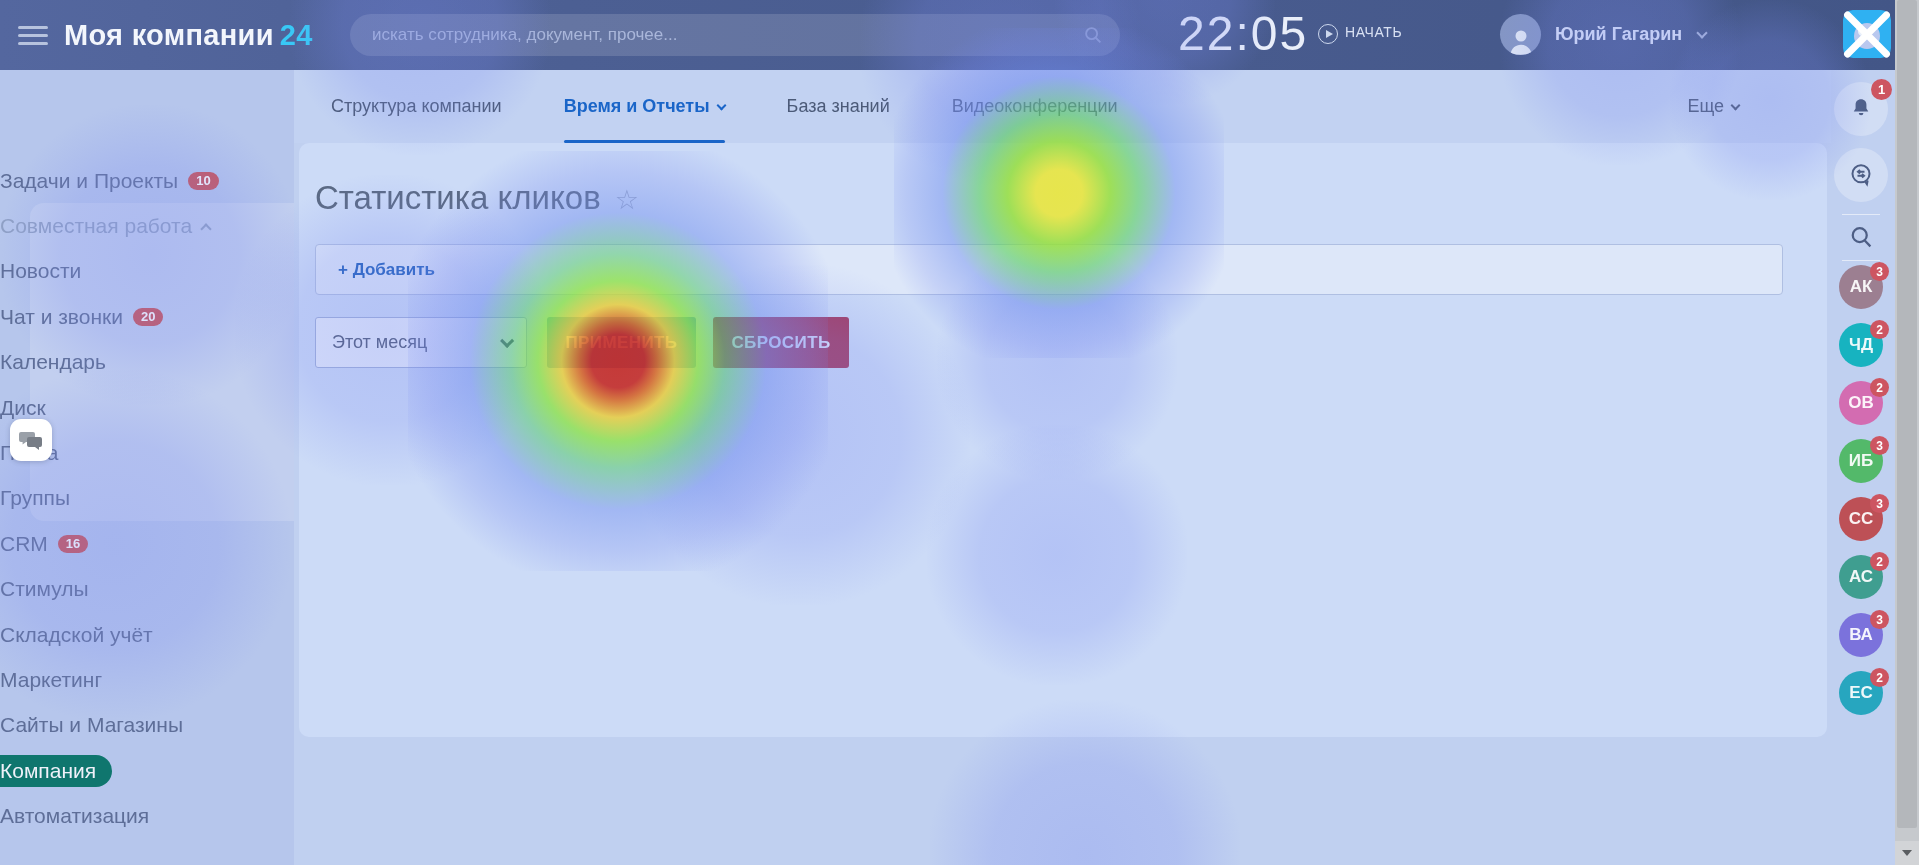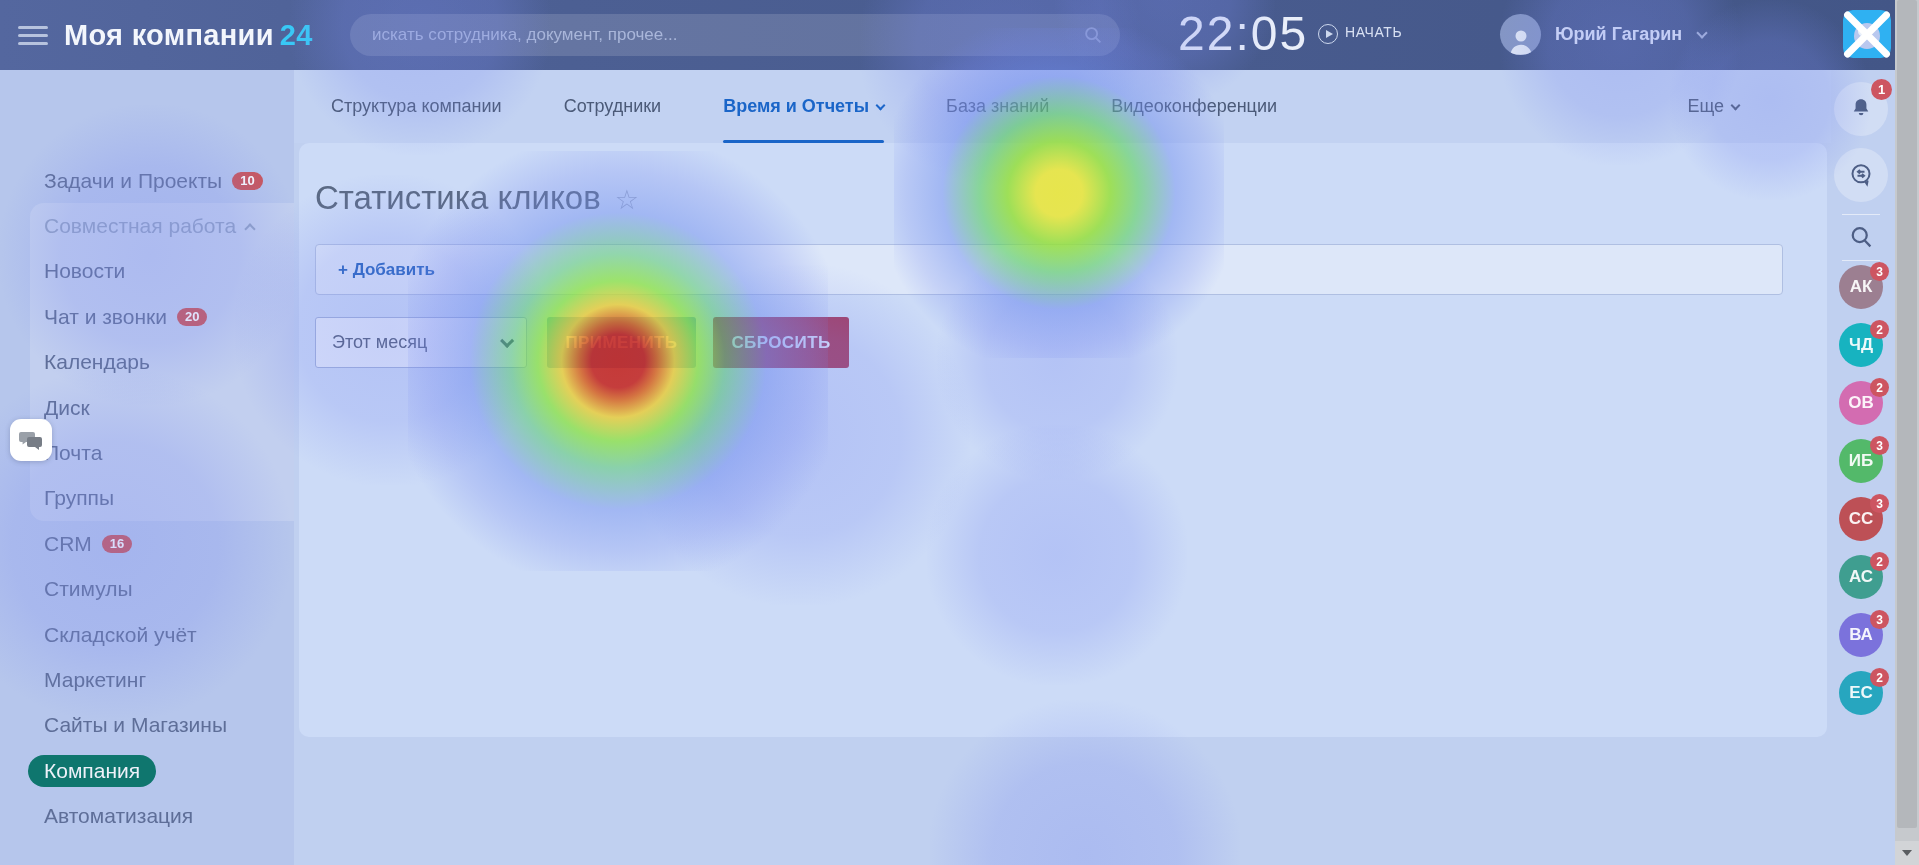--- a/index.html
+++ b/index.html
@@ -40,21 +40,21 @@
   .hd-ball { position:absolute; left:11px; top:13px; width:26px; height:26px; border-radius:50%; background:#b9c8ef; }
   .hd-hi { position:absolute; left:15px; top:17px; width:9px; height:9px; border-radius:50%; background:#e9f0fb; }
   .hd-x1,.hd-x2 { position:absolute; left:-7px; top:21px; width:62px; height:7px; background:#fff; border-radius:3.5px; }
   .hd-x1 { transform:rotate(45deg); } .hd-x2 { transform:rotate(-45deg); }
 
   
   .sidebar { position:absolute; left:0; top:70px; width:294px; height:795px; background:#b6c6ec; z-index:5; }
   .sb-block { position:absolute; left:30px; right:0; background:rgba(255,255,255,.17); border-radius:14px 0 0 14px; }
   .sb-block.b1 { top:133px; height:318px; }
   .sb-list { position:absolute; left:0; top:88px; width:100%; }
-  .sb-item { height:45.4px; display:flex; align-items:center; padding-left:44px; font-size:21px;
+  .sb-item { height:45.4px; display:flex; align-items:center; font-size:21px;
     color:#5e6e98; cursor:pointer; position:relative; z-index:2; white-space:nowrap; }
   .sb-item.muted { color:#8fa0c5; }
   .sb-badge { margin-left:10px; background:#ca545a; color:#fff; font-size:13px; font-weight:bold;
     border-radius:10px; padding:2px 8px; line-height:14px; }
   .sb-pill { background:#0f766e; color:#eef1f9; border-radius:17px; padding:4px 16px; margin-left:-16px; }
   .chev-up { display:inline-block; width:8px; height:8px; border-right:2px solid currentColor;
     border-bottom:2px solid currentColor; transform:rotate(225deg); margin-left:10px; margin-top:6px; }
 
   
   .chatfab { position:absolute; left:10px; top:419px; width:42px; height:42px; background:#fff;
@@ -244,23 +244,20 @@
     <path d="M3 4h12a2 2 0 0 1 2 2v6a2 2 0 0 1-2 2H8l-3.4 2.6V14H3a2 2 0 0 1-2-2V6a2 2 0 0 1 2-2z" fill="#9aa0a8"></path>
     <path d="M11 9h11a2 2 0 0 1 2 2v6a2 2 0 0 1-2 2h-1v3l-4-3h-6a2 2 0 0 1-2-2v-6a2 2 0 0 1 2-2z" fill="#777d86"></path>
   </svg>
 </div>
 
 <div class="main" data-interactable="false">
   <div class="tabsrow" data-interactable="false">
     <div class="tab" data-interactable="true">
       <span data-interactable="false">Структура компании</span>
     </div>
-    <div class="tab" data-interactable="true">
-      <span data-interactable="false">Сотрудники</span>
-    </div>
     <div class="tab active" data-interactable="true">
       <span data-interactable="false">Время и Отчеты</span>
       <span class="chev" data-interactable="false"></span>
       <div class="underline" data-interactable="false"></div>
     </div>
     <div class="tab" data-interactable="true">
       <span data-interactable="false">База знаний</span>
     </div>
     <div class="tab" data-interactable="true">
       <span data-interactable="false">Видеоконференции</span>

